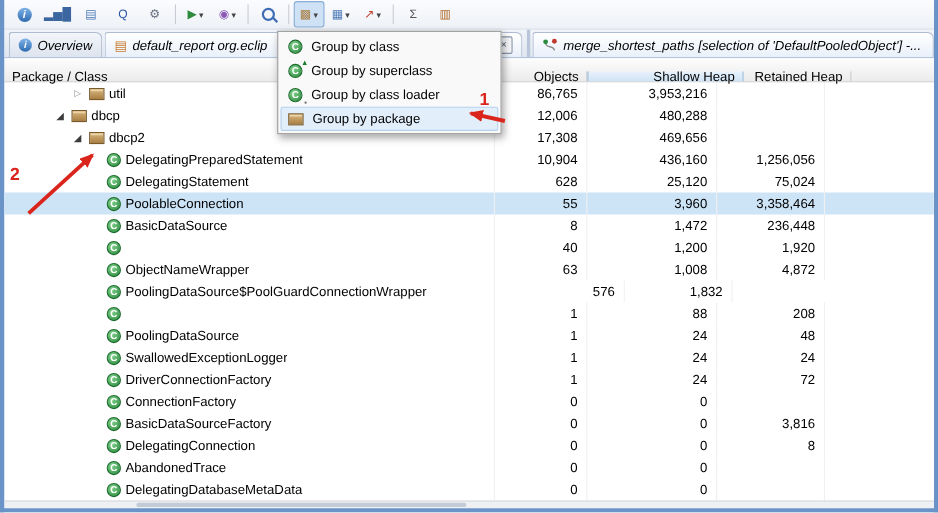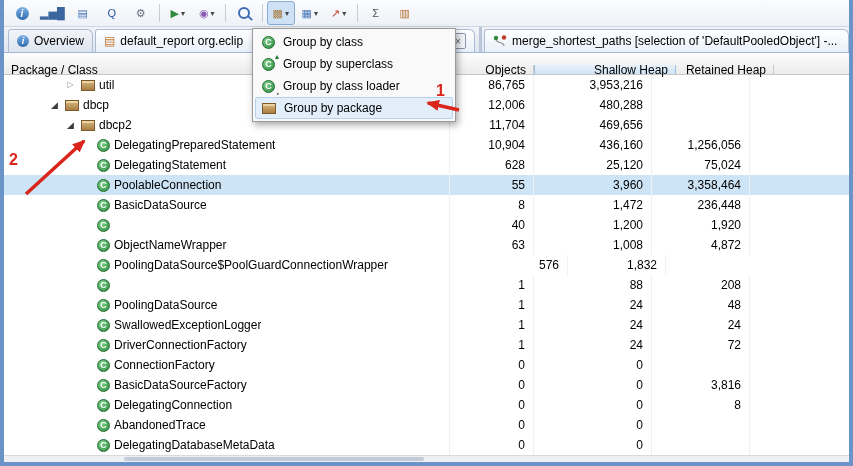--- a/index.html
+++ b/index.html
@@ -24,21 +24,21 @@
   .mag::after{content:"";position:absolute;width:6px;height:2px;background:#3f6db5;
               transform:rotate(45deg);right:-5px;bottom:-2px;}
   
   .tabbar{height:25px;display:flex;align-items:flex-end;background:linear-gradient(#f1f4f9,#dfe6f0);
           border-bottom:1px solid #9fb6d4;padding-left:2px;}
   .tab{display:flex;align-items:center;gap:5px;padding:0 8px;height:23px;
        border:1px solid #aebbd0;border-bottom:none;border-radius:3px 6px 0 0;
        background:linear-gradient(#f2f5fa,#dde4ee);margin-left:2px;
        overflow:hidden;white-space:nowrap;box-sizing:border-box;}
   .tab.active{background:linear-gradient(#ffffff,#e9f0fa);}
-  .tab .tab-lab{overflow:hidden;text-overflow:clip;}
+  .tab .tab-lab{overflow:hidden;text-overflow:clip;font-style:italic;}
   .tab.t2{width:380px;}
   .tab.t3{flex:1;min-width:0;}
   .close{width:14px;height:14px;border:1px solid #8a97ab;border-radius:2px;display:flex;
          align-items:center;justify-content:center;font-size:10px;color:#5a6678;
          background:#f4f6f9;margin-left:auto;flex:none;}
   .pane-sep{width:3px;height:25px;background:#b9c6d9;margin-left:4px;flex:none;}
   .mini-i{width:12px;height:12px;border-radius:50%;background:linear-gradient(#7fb3e8,#2f6bb0);
           color:#fff;font-weight:bold;font-size:9px;font-style:italic;display:flex;
           align-items:center;justify-content:center;flex:none;}
   .report-ic{color:#c87a2e;font-size:12px;flex:none;}
@@ -199,21 +199,21 @@
         <div class="cell num n-sha">480,288</div>
         <div class="cell num n-ret"></div>
         <div class="cell rfiller"></div>
       </div>
       <div class="row">
         <div class="cell tree" style="padding-left: 60px;">
           <span class="twistie exp">◢</span>
           <span class="pkg-ic"></span>
           <span class="rlab">dbcp2</span>
         </div>
-        <div class="cell num n-obj">11,704</div>
+        <div class="cell num n-obj">17,308</div>
         <div class="cell num n-sha">469,656</div>
         <div class="cell num n-ret"></div>
         <div class="cell rfiller"></div>
       </div>
       <div class="row">
         <div class="cell tree" style="padding-left: 76px;">
           <span class="twistie"></span>
           <span class="cls-ic">C</span>
           <span class="rlab">DelegatingPreparedStatement</span>
         </div>

